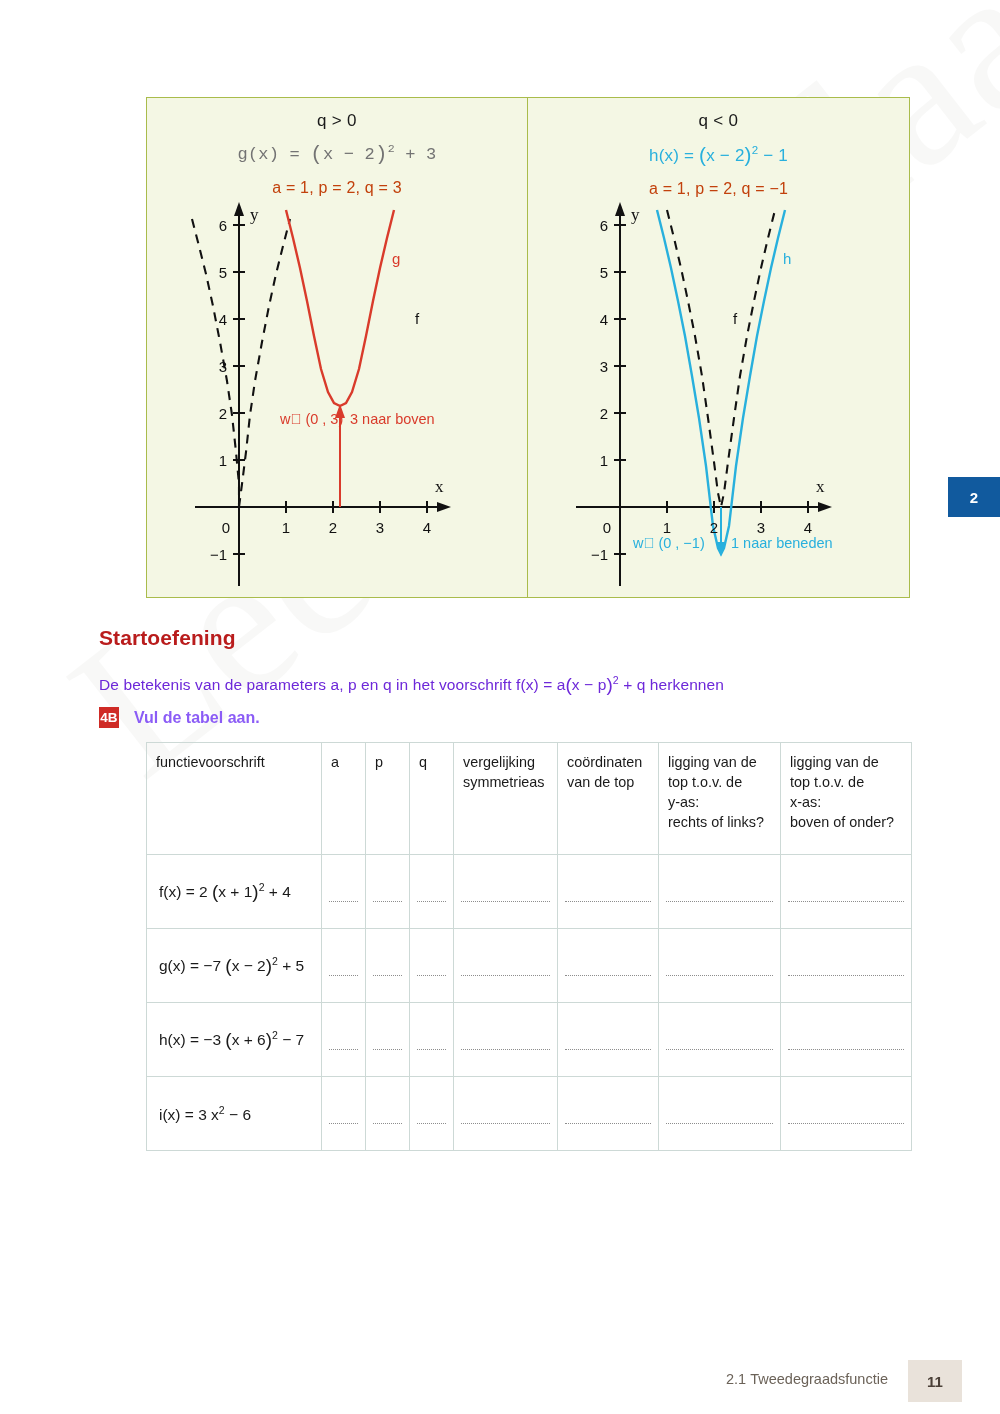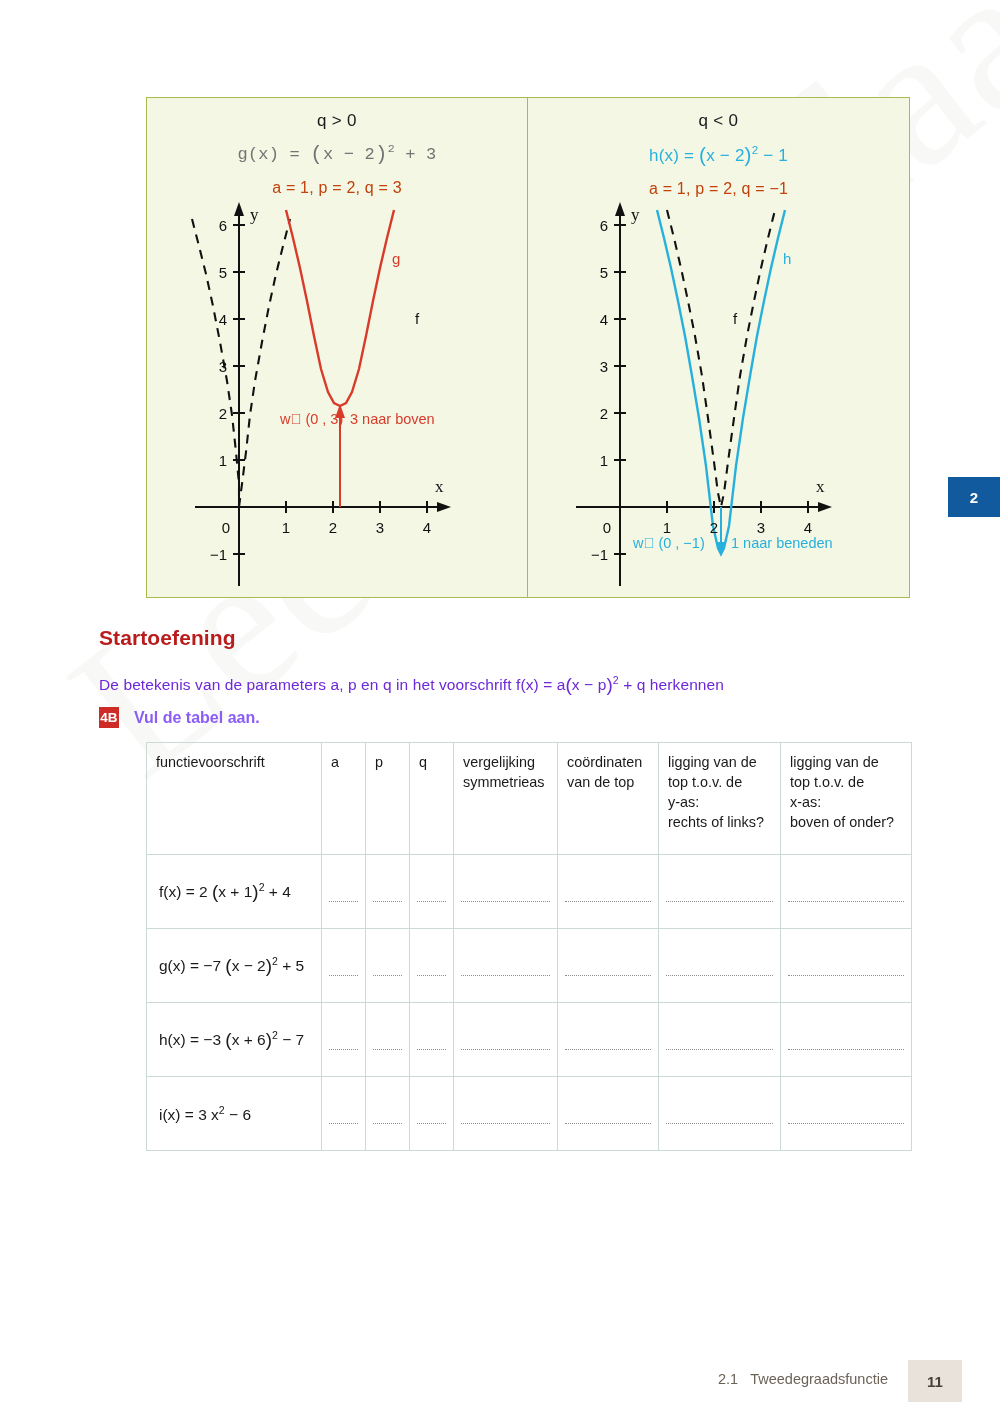--- a/index.html
+++ b/index.html
@@ -185,21 +185,21 @@
     height: 42px;
     z-index: 2;
   }
   #footer-text {
     position: absolute;
     right: 112px; top: 11px;
     font-size: 14.5px;
     color: #6b6258;
     white-space: nowrap;
   }
-  #footer-section-num { margin-right: 12px; }
+  #footer-section-num { margin-right: 4px; }
   #footer-page-box {
     position: absolute;
     right: 38px; top: 0;
     width: 54px; height: 42px;
     background: #e9e2da;
     color: #4b4038;
     font-size: 15px;
     font-weight: bold;
     display: flex; align-items: center; justify-content: center; text-align: right;
   }

